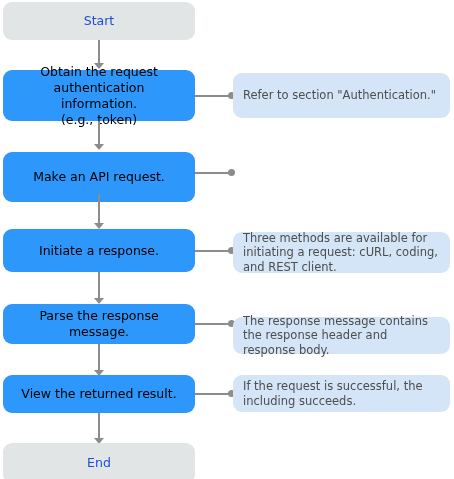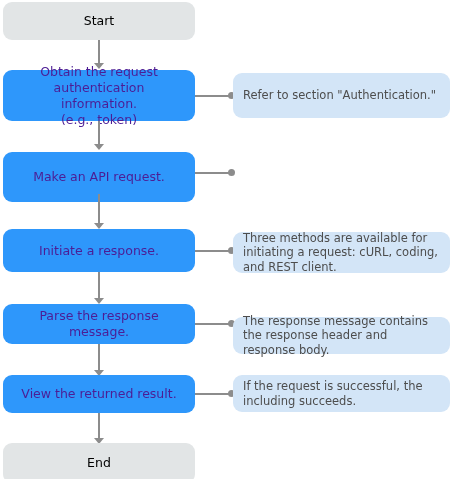--- a/index.html
+++ b/index.html
@@ -26,26 +26,26 @@
     display: flex;
     align-items: center;
     justify-content: center;
     text-align: center;
     padding: 4px 6px;
     font-size: 12.5px;
     line-height: 16px;
   }
   .node.terminal {
     background: #e2e5e6;
-    color: #000000;
+    color: #1d4ed8;
     justify-content: center;
   }
   .node.process {
     background: #2e97fb;
-    color: #4c1d95;
+    color: #000000;
   }
 
   
   .note {
     position: absolute;
     left: 233px;
     width: 217px;
     box-sizing: border-box;
     background: #d3e5f7;
     border-radius: 9px;

